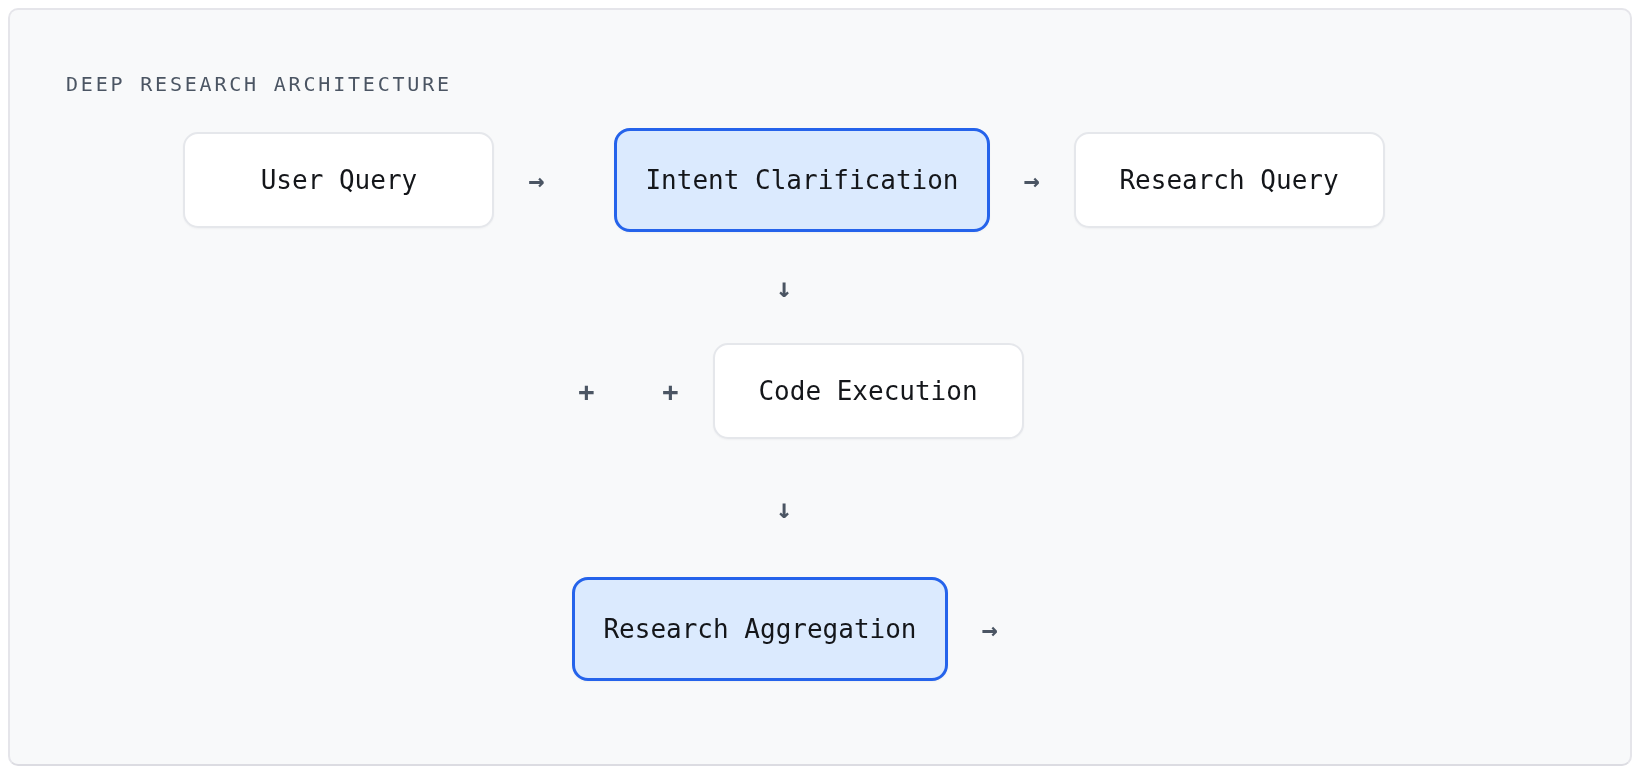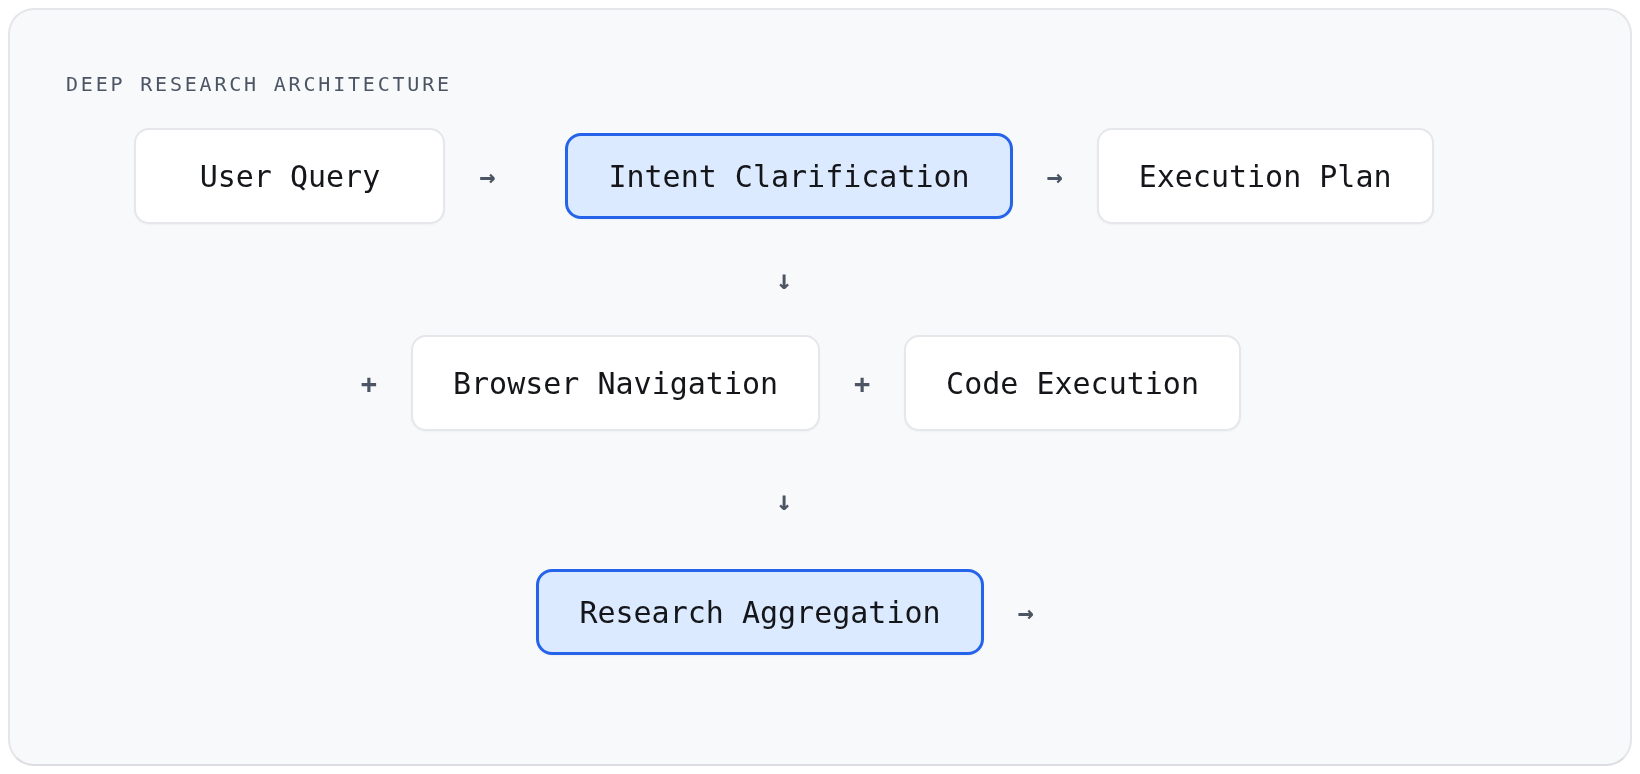--- a/index.html
+++ b/index.html
@@ -11,21 +11,21 @@
     font-family: "DejaVu Sans Mono", "Liberation Mono", monospace;
   }
   .card {
     position: absolute;
     left: 8px; top: 8px;
     width: 1624px; height: 758px;
     box-sizing: border-box;
     background: var(--canvas-bg, #f8f9fa);
     border: 2px solid var(--canvas-border, #e5e5ea);
     border-bottom-color: var(--canvas-border-bottom, #dcdce2);
-    border-radius: 26px;
+    border-radius: 10px;
     padding: 62px 0 0 56px;
     overflow: hidden;
   }
   .title {
     font-size: 20px;
     line-height: 24px;
     letter-spacing: 2.8px;
     color: var(--muted, #4b5563);
     font-weight: 400;
   }
@@ -37,34 +37,34 @@
     align-items: center;
   }
   .row {
     display: flex;
     align-items: center;
   }
   .node {
     box-sizing: border-box;
     height: 96px;
     min-width: 311px;
-    padding: 0 40px;
+    padding: 0 28px;
     display: flex;
     align-items: center;
     justify-content: center;
     white-space: nowrap;
     background: var(--node-bg, #ffffff);
     border: 2px solid var(--node-border, #e5e7eb);
     border-radius: 15px;
-    font-size: 30px;
+    font-size: 26px;
     color: var(--text, #14161a);
     box-shadow: 0 1px 2px rgba(16,24,40,0.04);
   }
   .node.highlighted {
-    height: 86px;
+    height: 104px;
     background: var(--accent-fill, #dbeafe);
     border: 3px solid var(--accent, #2563eb);
     border-radius: 16px;
     margin-left: 36px;
   }
   .connector {
     width: 84px;
     text-align: center;
     font-size: 27px;
     font-weight: 600;
@@ -91,30 +91,29 @@
 <div class="card">
   <div class="title">DEEP RESEARCH ARCHITECTURE</div>
 
   <div class="diagram">
 
     <div class="row">
       <div class="node">User Query</div>
       <div class="connector">→</div>
       <div class="node highlighted">Intent Clarification</div>
       <div class="connector">→</div>
-      <div class="node">Execution Plan</div>
+      <div class="node">Research Query</div>
     </div>
 
     <div class="vgap vgap-1">
       <span class="down-arrow">↓</span>
     </div>
 
     <div class="row">
       <div class="connector">+</div>
-      <div class="node">Browser Navigation</div>
       <div class="connector">+</div>
       <div class="node">Code Execution</div>
     </div>
 
     <div class="vgap vgap-2">
       <span class="down-arrow">↓</span>
     </div>
 
     <div class="row">
       <div class="node highlighted">Research Aggregation</div>

